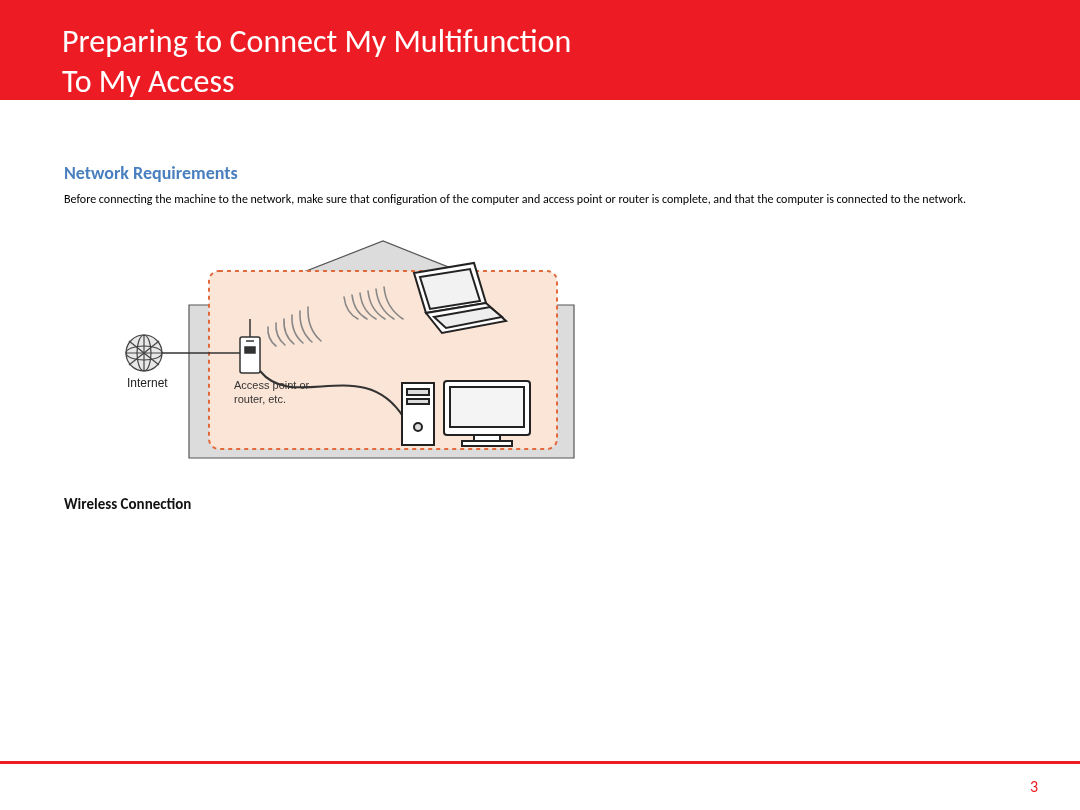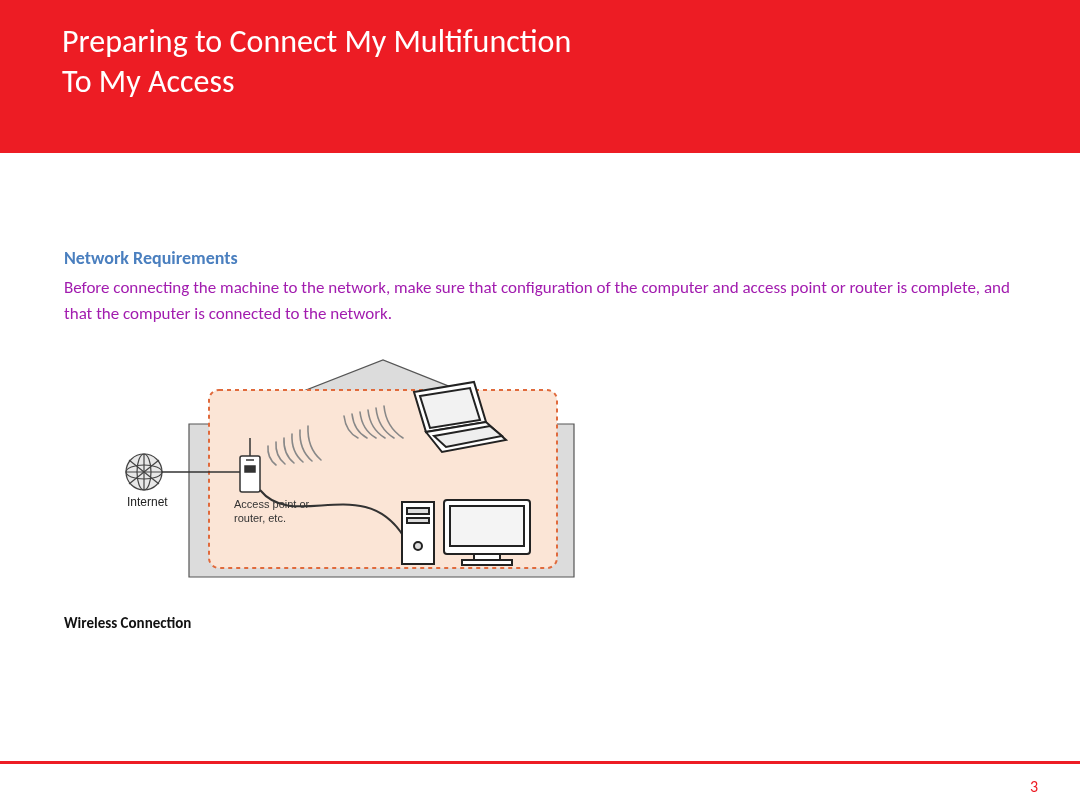--- a/index.html
+++ b/index.html
@@ -6,42 +6,41 @@
   body {
     width: 1080px;
     height: 810px;
     font-family: Calibri, "Segoe UI", Arial, sans-serif;
     background: #ffffff;
     position: relative;
     overflow: hidden;
   }
   .header {
     background: #ed1c24;
-    height: 153px;
+    height: 100px;
     padding: 22px 40px 0 62px;
   }
   .header h1 {
     color: #ffffff;
     font-weight: 400;
     font-size: 32px;
     line-height: 1.25;
   }
   .content {
     padding: 62px 64px 0 64px;
   }
   .section-heading {
     color: #4a7fbf;
     font-size: 18px;
     font-weight: 700;
     margin-bottom: 6px;
-    margin-top: 32px;
   }
   .body-text {
-    color: #a21caf;
-    font-size: 17px;
+    color: #000000;
+    font-size: 12px;
     line-height: 1.55;
     margin-bottom: 14px;
   }
   .diagram-wrap {
     margin: 6px 0 18px 50px;
   }
   .sub-heading {
     color: #111;
     font-size: 15px;
     font-weight: 700;

